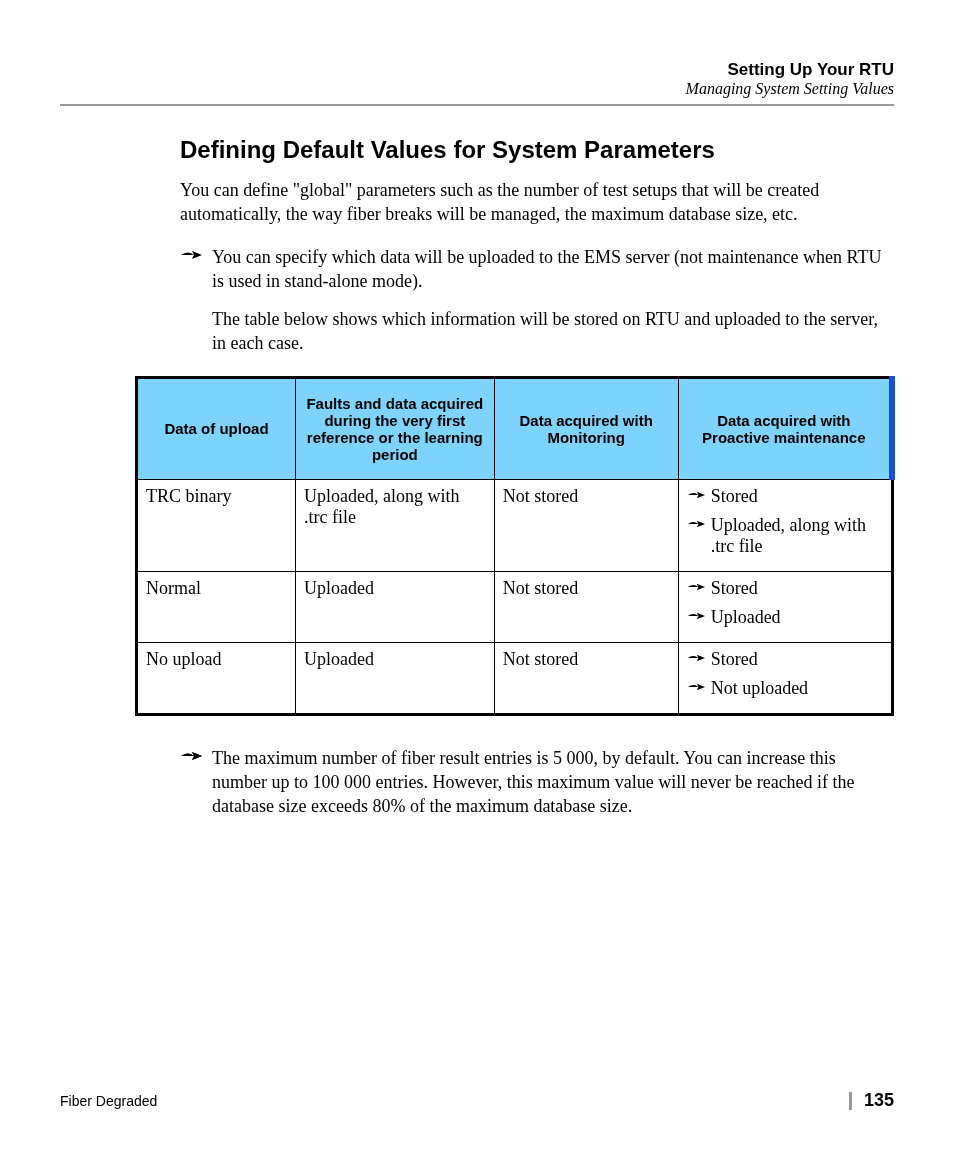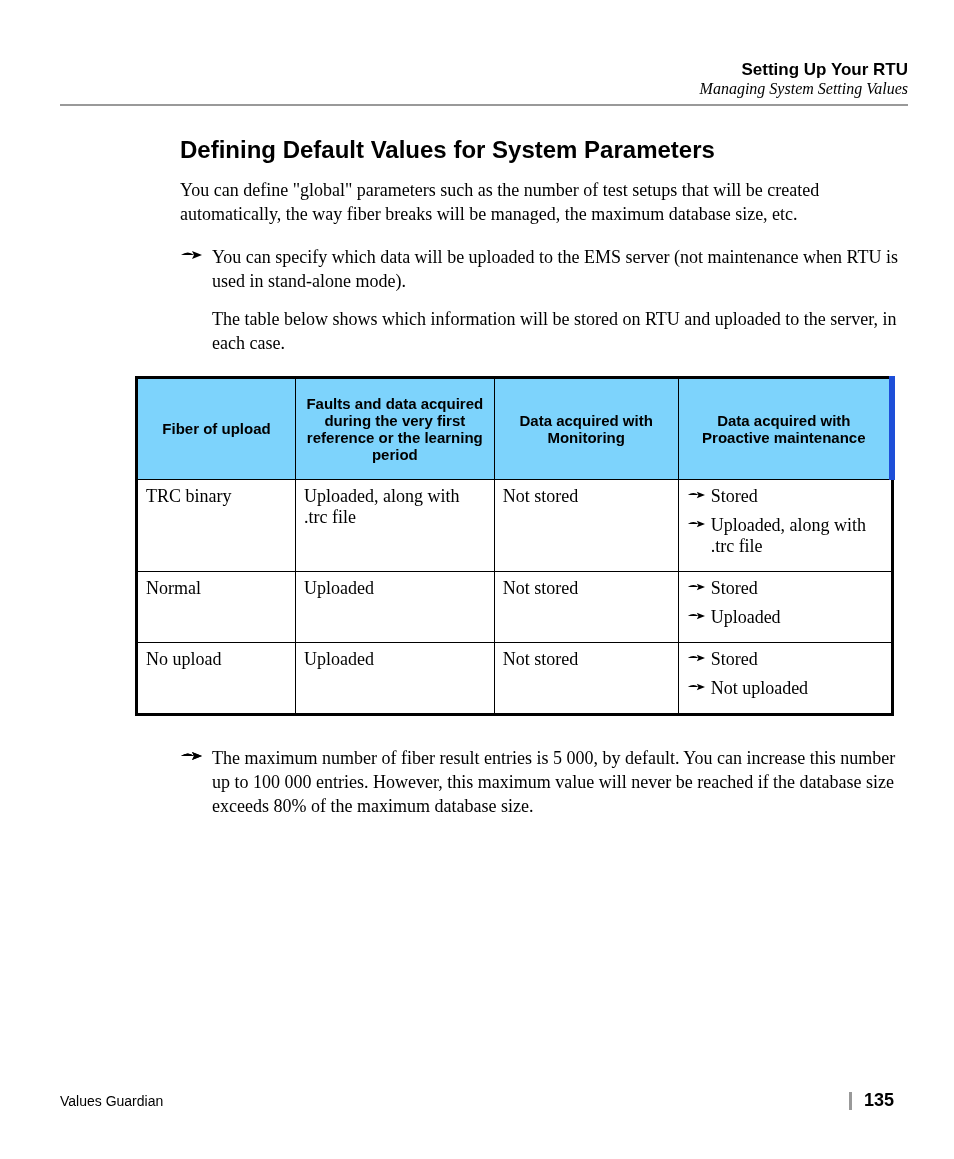--- a/index.html
+++ b/index.html
@@ -7,21 +7,21 @@
     padding: 0;
     background: #fff;
     font-family: Georgia, "Times New Roman", serif;
     color: #000;
   }
   .page {
     width: 954px;
     height: 1159px;
     position: relative;
     box-sizing: border-box;
-    padding: 60px 46px 40px 60px;
+    padding: 60px 60px 40px 60px;
   }
   .running-head {
     text-align: right;
     margin-bottom: 4px;
   }
   .running-head .chapter {
     font-family: "Arial Black", Arial, sans-serif;
     font-weight: 900;
     font-size: 17px;
   }
@@ -182,21 +182,21 @@
 
   <table class="data" style="margin-left:75px;">
     <colgroup>
       <col class="col-a">
         <col class="col-b">
         <col class="col-c">
         <col class="col-d">
     </colgroup>
     <thead>
       <tr>
-        <th>Fiber of upload</th>
+        <th>Data of upload</th>
         <th>Faults and data acquired during the very first reference or the learning period</th>
         <th>Data acquired with Monitoring</th>
         <th>Data acquired with Proactive maintenance</th>
       </tr>
     </thead>
     <tbody>
       <tr>
         <td>TRC binary</td>
         <td>Uploaded, along with .trc file</td>
         <td>Not stored</td>
@@ -288,20 +288,20 @@
           <svg width="22" height="14" viewBox="0 0 22 14">
               <path d="M1 7 Q8 2 14 7 L12 3 L22 7 L12 11 L14 7" fill="#000"></path>
             </svg>
         </span>
         <span>The maximum number of fiber result entries is 5 000, by default. You can increase this number up to 100 000 entries. However, this maximum value will never be reached if the database size exceeds 80% of the maximum database size.</span>
       </li>
     </ul>
   </div>
 
   <div class="footer">
-    <div class="left">Values Guardian</div>
+    <div class="left">Fiber Degraded</div>
     <div class="right">
       <span class="bar"></span>
       <span>135</span>
     </div>
   </div>
 
 </div>
 
 </body></html>

